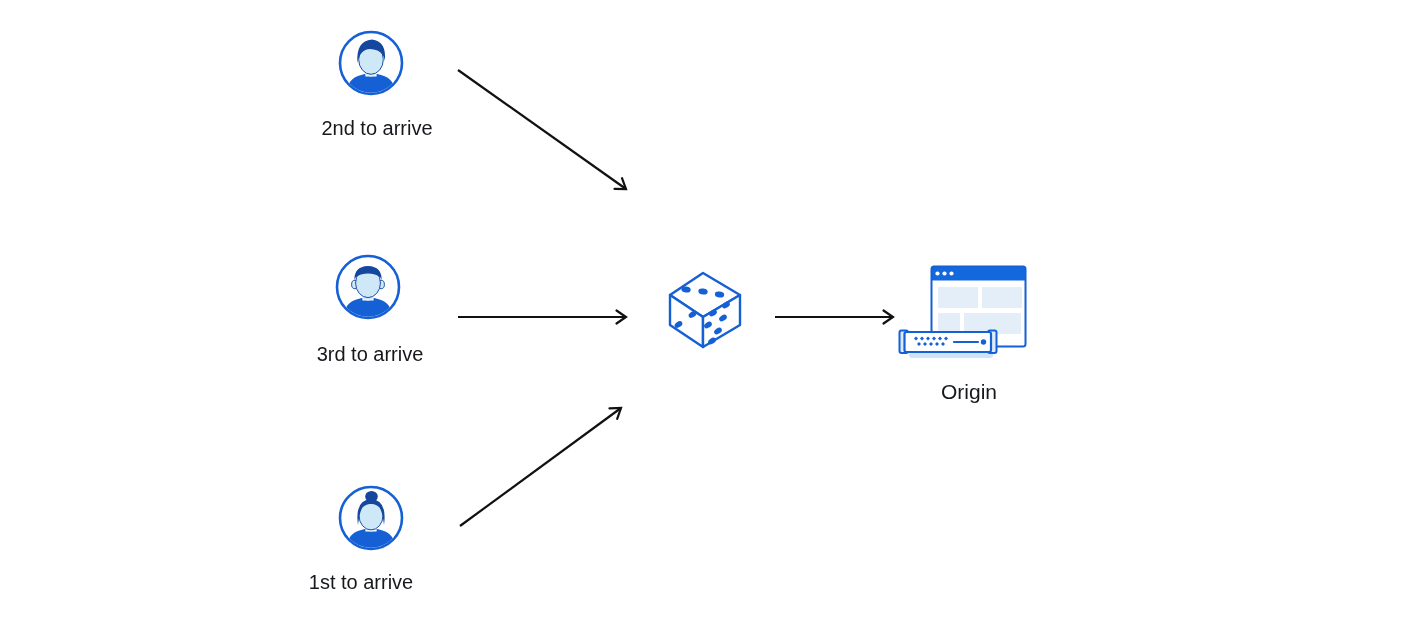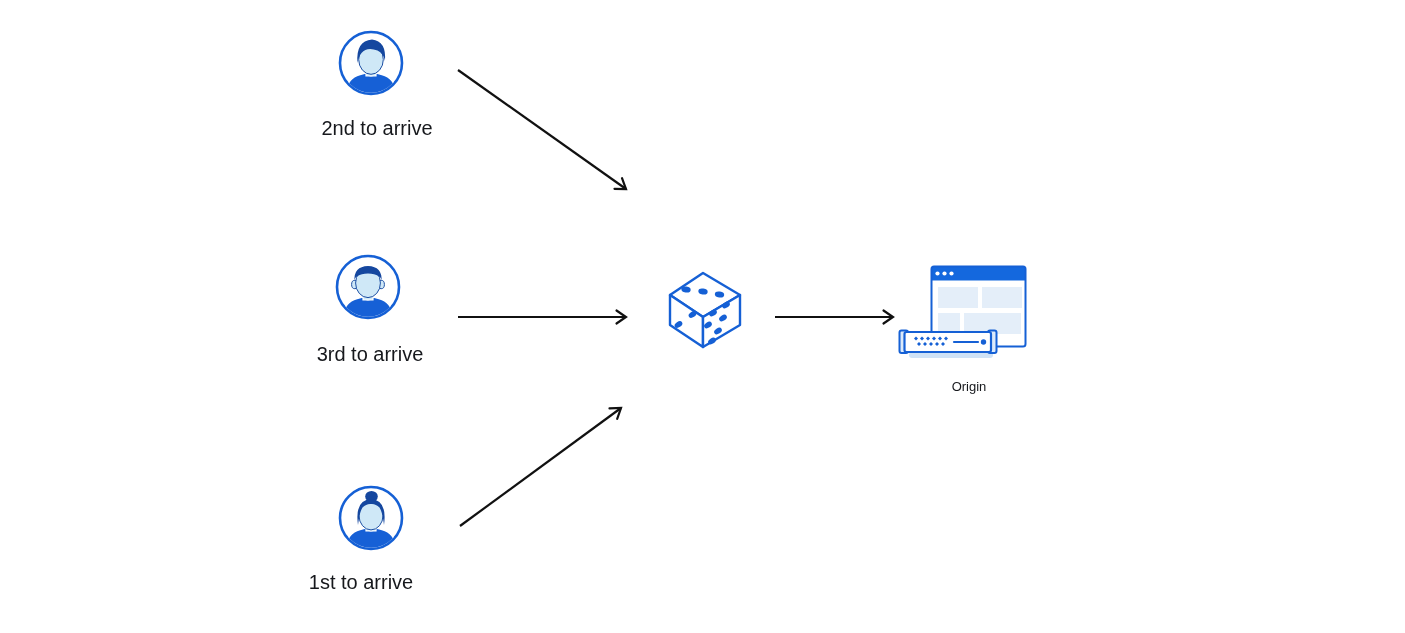--- a/index.html
+++ b/index.html
@@ -19,21 +19,21 @@
     pointer-events: none;
   }
   .node-label {
     position: absolute;
     transform: translateX(-50%);
     white-space: nowrap;
     font-size: 20px;
     color: #16181c;
     line-height: 1.1;
   }
-  .origin-label { font-size: 13px; }
+  .origin-label { font-size: 21px; }
 </style>
 </head>
 <body>
 
 <div class="canvas">
 
   <svg class="arrow-layer" width="1405" height="633" viewBox="0 0 1405 633">
     <defs>
       <marker id="arrowhead" markerUnits="userSpaceOnUse" markerWidth="18" markerHeight="18" refX="12" refY="9" orient="auto">
         <path d="M2.5,2.5 L12,9 L2.5,15.5" fill="none" stroke="#111111" stroke-width="2.2" stroke-linecap="round"></path>

